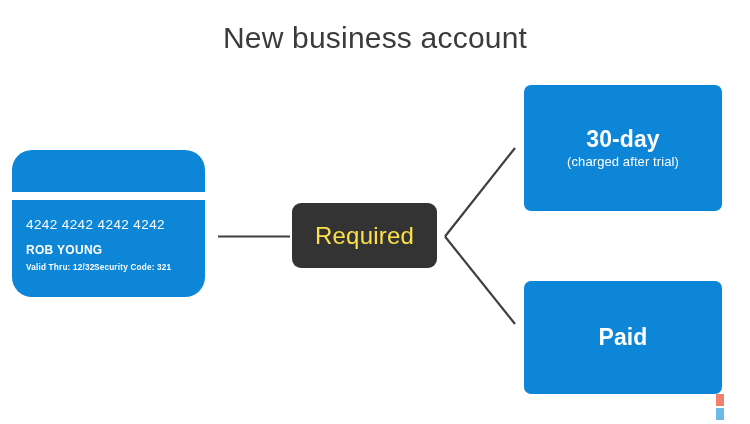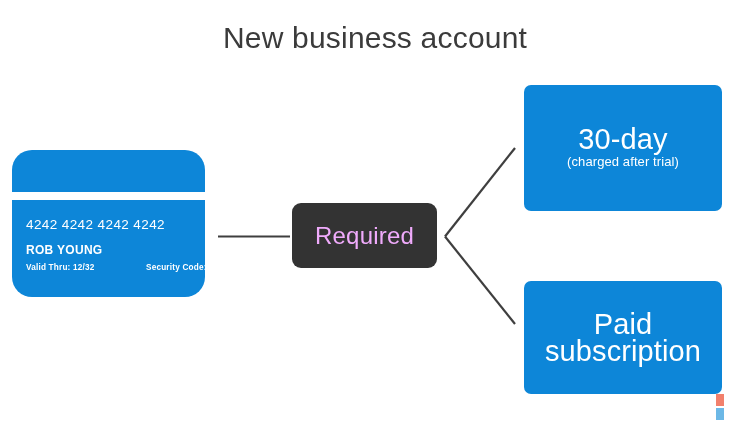--- a/index.html
+++ b/index.html
@@ -82,39 +82,39 @@
   .card-meta {
     position: absolute;
     top: 113px;
     font-size: 8.2px;
     font-weight: 600;
     color: #ffffff;
     letter-spacing: 0.2px;
     white-space: nowrap;
   }
   #card-valid-thru { left: 14px; }
-  #card-security-code { left: 98px; padding-left: 36px; }
+  #card-security-code { left: 82px; }
 
   
   #required-node {
     position: absolute;
     left: 292px;
     top: 203px;
     width: 145px;
     height: 65px;
     background: #333333;
     border-radius: 9px;
     display: flex;
     align-items: center;
     justify-content: center;
   }
   #required-label {
     font-size: 24px;
     font-weight: 400;
-    color: #f0abfc;
+    color: #fde047;
     letter-spacing: 0.2px;
     text-align: right;
   }
 
   
   .outcome-box {
     position: absolute;
     left: 524px;
     width: 198px;
     background: #0d86d8;
@@ -129,22 +129,22 @@
   #outcome-trial {
     top: 85px;
     height: 126px;
   }
   #outcome-paid {
     top: 267px;
     height: 113px;
     margin-top: 14px;
   }
   .outcome-line {
-    font-size: 29px;
-    font-weight: 400;
+    font-size: 23px;
+    font-weight: 700;
     line-height: 27px;
     letter-spacing: 0.1px;
   }
   .outcome-note {
     font-size: 13px;
     font-weight: 400;
     line-height: 18px;
     letter-spacing: 0.1px;
   }
 
@@ -198,21 +198,20 @@
     <span id="required-label">Required</span>
   </div>
 
   <div id="outcome-trial" class="outcome-box">
     <div class="outcome-line">30-day</div>
     <div class="outcome-note">(charged after trial)</div>
   </div>
 
   <div id="outcome-paid" class="outcome-box">
     <div class="outcome-line">Paid</div>
-    <div class="outcome-line">subscription</div>
   </div>
 
   <div id="ms-logo">
     <div class="ms-square" style="background:#f2806c;"></div>
     <div class="ms-square" style="background:#a4c563;"></div>
     <div class="ms-square" style="background:#6cb8e6;"></div>
     <div class="ms-square" style="background:#fbd167;"></div>
   </div>
 
 </div>

